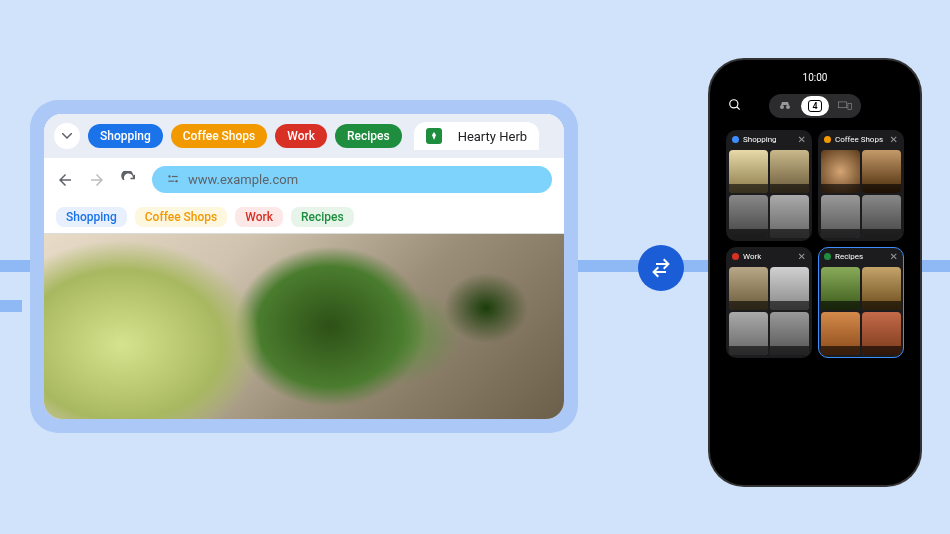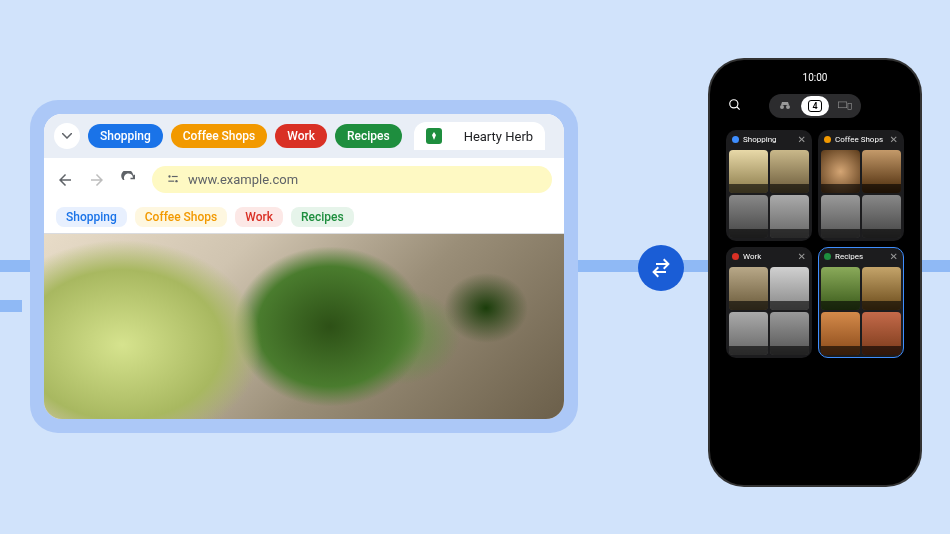--- a/index.html
+++ b/index.html
@@ -82,21 +82,21 @@
     font-weight: 500;
     color: #fff;
   }
   .group-pill.blue { background: #1a73e8; }
   .group-pill.orange { background: #f29900; }
   .group-pill.red { background: #d93025; }
   .group-pill.green { background: #1e8e3e; }
   .active-tab {
     display: flex;
     align-items: center;
-    gap: 22px;
+    gap: 16px;
     background: #fff;
     border-radius: 12px 12px 0 0;
     padding: 6px 12px;
     font-size: 13px;
     color: #202124;
     margin-left: 4px;
   }
   .active-tab .favicon {
     width: 16px;
     height: 16px;
@@ -117,21 +117,21 @@
     font-size: 18px;
     color: #5f6368;
     display: flex;
     align-items: center;
   }
   .addr-bar {
     flex: 1;
     display: flex;
     align-items: center;
     gap: 8px;
-    background: #fef9c3;
+    background: #7dd3fc;
     border-radius: 20px;
     padding: 6px 14px;
     font-size: 13px;
     color: #5f6368;
   }
   .addr-icon {
     width: 14px;
     height: 14px;
     display: flex;
   }

